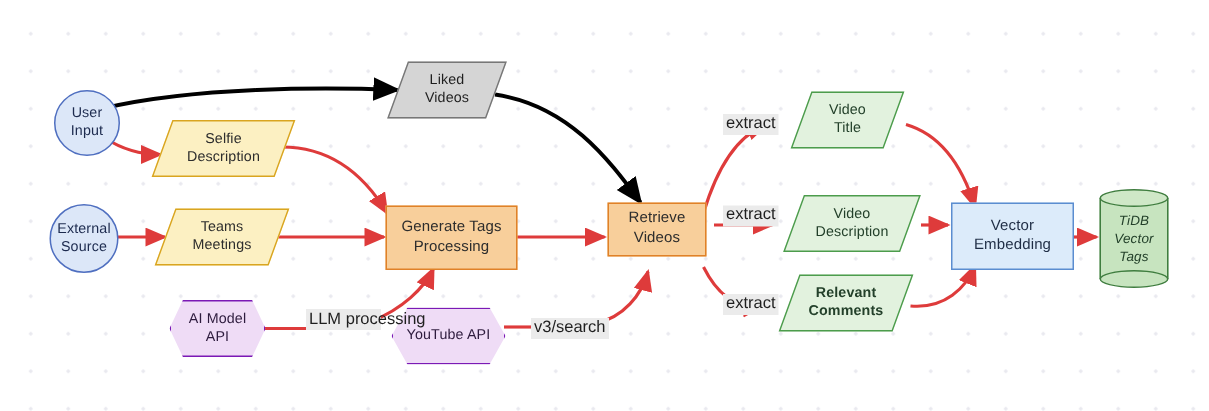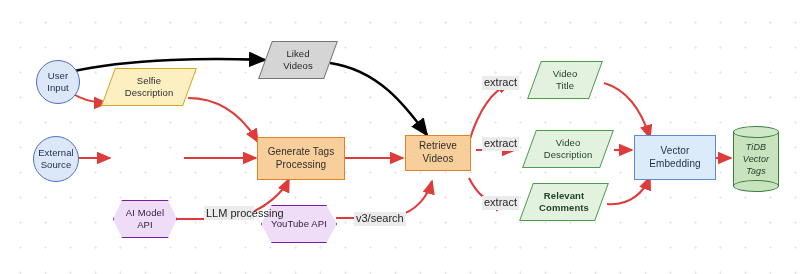--- a/index.html
+++ b/index.html
@@ -199,28 +199,35 @@
   <div class="node n-circle" style="left:36px; top:60px; width:44px; height:44px;">
     <span class="ln">User</span>
     <span class="ln">Input</span>
   </div>
 
   <div class="node n-circle" style="left:33px; top:136px; width:46px; height:46px;">
     <span class="ln">External</span>
     <span class="ln">Source</span>
   </div>
 
-  <div class="node n-para para-yellow" style="left:108px; top:68px; width:82px; height:38px;">
+  <div class="node n-para para-yellow" style="left:108px; top:80px; width:82px; height:38px;">
     <div class="shape"></div>
     <div class="txt">
       <span class="ln">Selfie</span>
       <span class="ln">Description</span>
     </div>
   </div>
 
+  <div class="node n-para para-yellow" style="left:110px; top:139px; width:76px; height:38px;">
+    <div class="shape"></div>
+    <div class="txt">
+      <span class="ln">Teams</span>
+      <span class="ln">Meetings</span>
+    </div>
+  </div>
 
   <div class="node n-para para-grey" style="left:265px; top:41px; width:66px; height:38px;">
     <div class="shape"></div>
     <div class="txt">
       <span class="ln">Liked</span>
       <span class="ln">Videos</span>
     </div>
   </div>
 
   <div class="node n-hex" style="left:113px; top:200px; width:64px; height:38px;">

